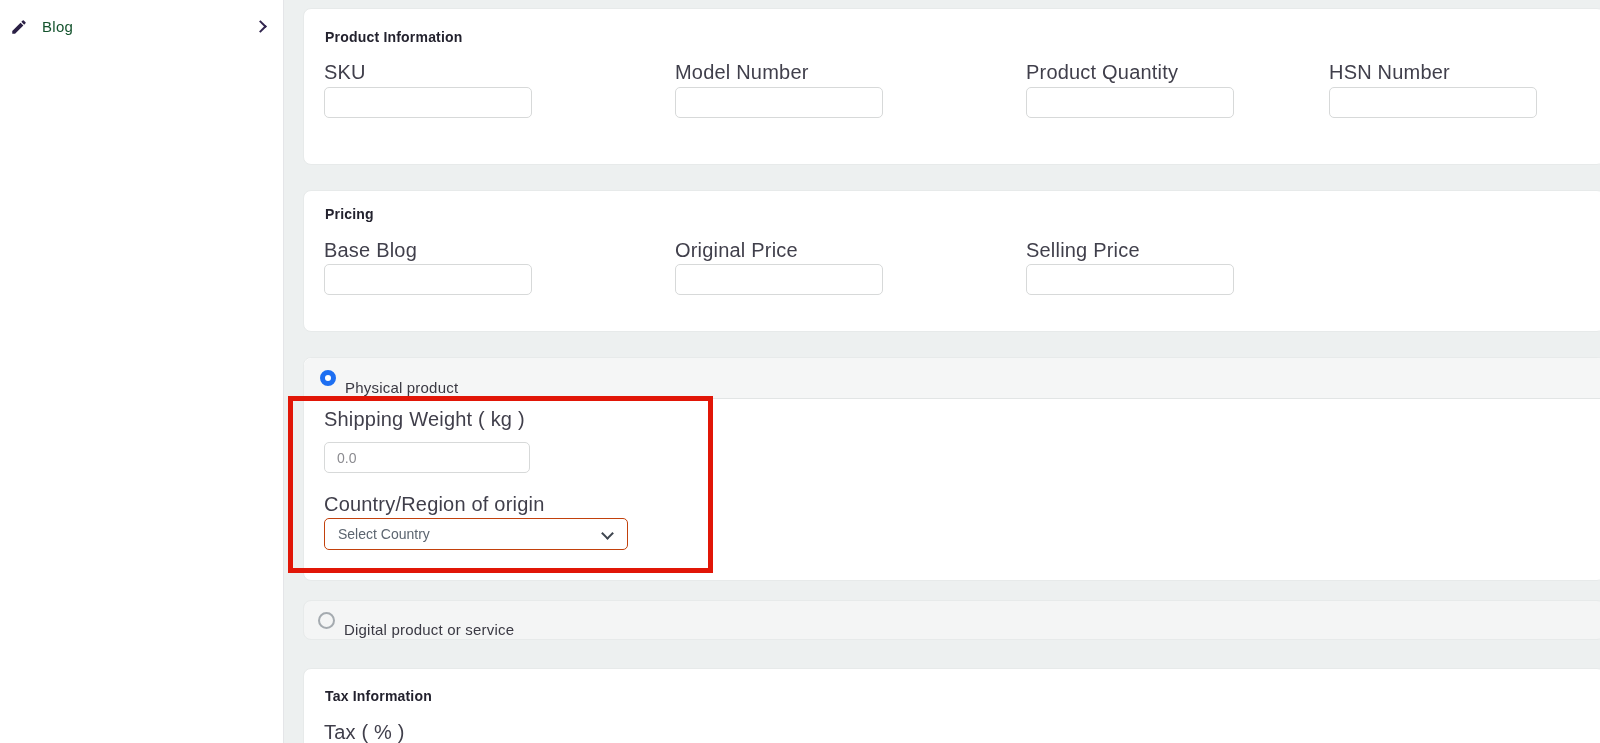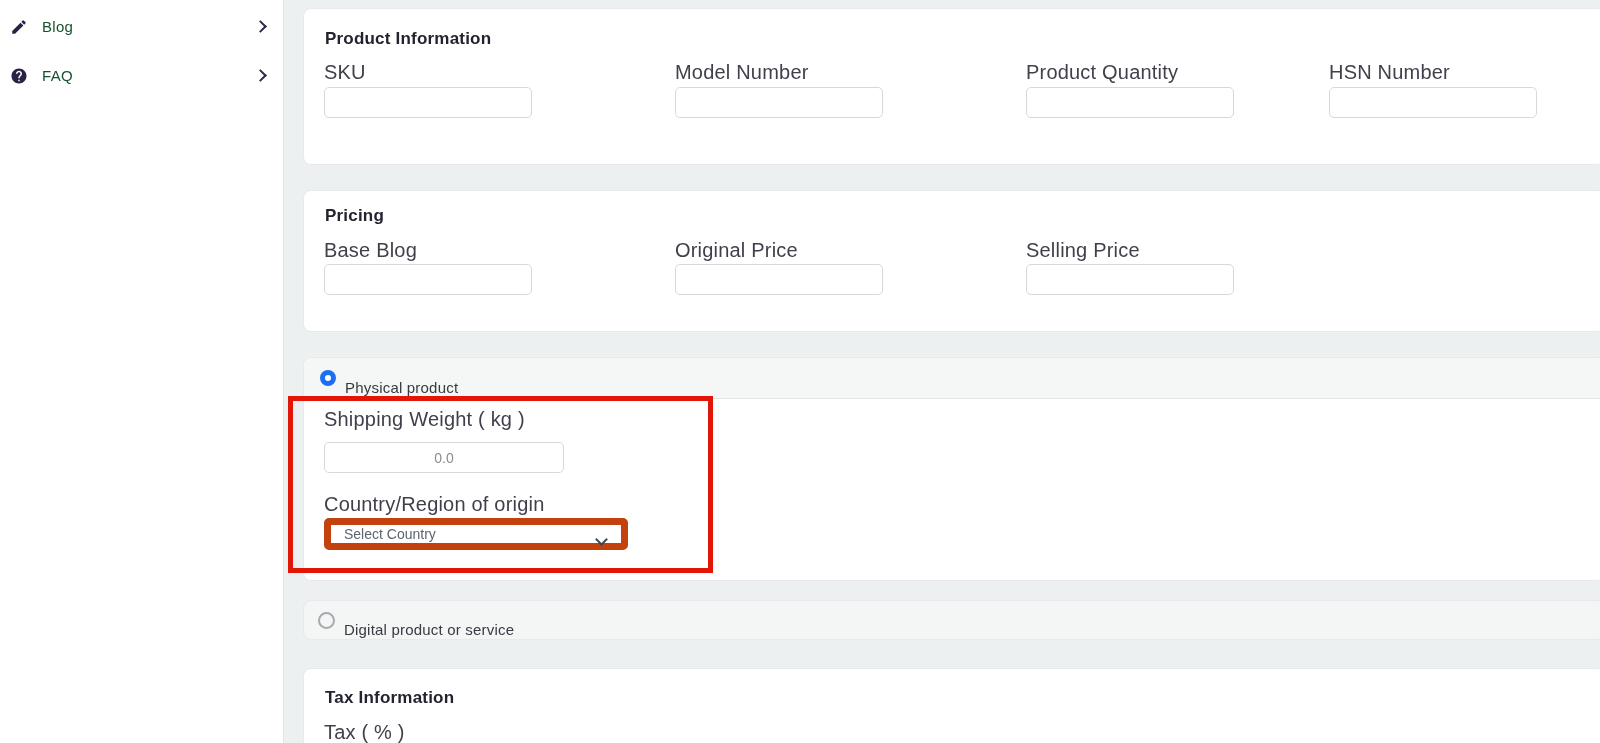--- a/index.html
+++ b/index.html
@@ -25,21 +25,21 @@
     position: absolute; left: 256px; top: 15px; width: 9px; height: 9px;
     border-top: 2px solid #31254e; border-right: 2px solid #31254e;
     transform: rotate(45deg);
   }
   
   .card {
     position: absolute; left: 303px; right: -5px;
     background: #ffffff; border: 1px solid #e7eaea; border-radius: 8px;
   }
   .card-title {
-    position: absolute; left: 21px; font-size: 17px; font-weight: 700;
+    position: absolute; left: 21px; font-size: 14px; font-weight: 700;
     color: #23222e; letter-spacing: .2px;
   }
   .f-label { position: absolute; font-size: 20px; color: #403f4b; letter-spacing: .2px; }
   .t-input {
     position: absolute; width: 208px; height: 31px;
     border: 1px solid #d7d9d9; border-radius: 5px; background: #fff;
     font-family: "Liberation Sans", sans-serif; font-size: 14px;
     color: #55555c; padding: 0 12px; outline: none;
   }
   .t-input::placeholder { color: #8b8b90; opacity: 1; }
@@ -56,21 +56,21 @@
     width: 16px; height: 16px; border-radius: 50%;
     border: 5px solid #1d6ff2; background: #ffffff; flex: 0 0 16px;
   }
   .radio-off {
     width: 17px; height: 17px; border-radius: 50%;
     border: 2px solid #a5abb0; background: transparent; flex: 0 0 17px;
   }
   .radio-lbl { margin-left: 9px; font-size: 15px; color: #3a3943; letter-spacing: .2px; margin-top: 19px; }
   .select-box {
     position: absolute; left: 20px; top: 160px; width: 304px; height: 32px;
-    border: 7px solid #c2410c; border-radius: 5px; background: #fff;
+    border: 1px solid #c2410c; border-radius: 5px; background: #fff;
     display: flex; align-items: center; padding: 4px 13px;
     font-size: 14px; color: #5c6570; cursor: pointer;
   }
   .chev-down {
     position: absolute; right: 15px; top: 10px; width: 9px; height: 9px;
     border-bottom: 2px solid #3f4650; border-right: 2px solid #3f4650;
     transform: rotate(45deg);
   }
   .row-card {
     position: absolute; left: 303px; right: -5px; height: 40px;
@@ -91,29 +91,20 @@
   <aside class="sidebar">
     <div class="side-item" style="top:7px">
       <span class="icn">
         <svg viewBox="0 0 24 24">
             <path d="M3 17.25V21h3.75L17.81 9.94l-3.75-3.75L3 17.25zM20.71 7.04c.39-.39.39-1.02 0-1.41l-2.34-2.34a1 1 0 0 0-1.41 0l-1.83 1.83 3.75 3.75 1.83-1.83z"></path>
           </svg>
       </span>
       <span class="lbl">Blog</span>
       <span class="chev-right"></span>
     </div>
-    <div class="side-item" style="top:56px">
-      <span class="icn">
-        <svg viewBox="0 0 24 24">
-            <path d="M12 2C6.48 2 2 6.48 2 12s4.48 10 10 10 10-4.48 10-10S17.52 2 12 2zm1 17h-2v-2h2v2zm2.07-7.75-.9.92C13.45 12.9 13 13.5 13 15h-2v-.5c0-1.1.45-2.1 1.17-2.83l1.24-1.26c.37-.36.59-.86.59-1.41 0-1.1-.9-2-2-2s-2 .9-2 2H8c0-2.21 1.79-4 4-4s4 1.79 4 4c0 .88-.36 1.68-.93 2.25z"></path>
-          </svg>
-      </span>
-      <span class="lbl">FAQ</span>
-      <span class="chev-right"></span>
-    </div>
   </aside>
 
   <section class="card" style="top:8px;height:157px">
     <h2 class="card-title" style="top:20px">Product Information</h2>
     <span class="f-label c1" style="top:52px">SKU</span>
     <input class="t-input c1" style="top: 78px;" type="text">
     <span class="f-label c2" style="top:52px">Model Number</span>
     <input class="t-input c2" style="top: 78px;" type="text">
     <span class="f-label c3" style="top:52px">Product Quantity</span>
     <input class="t-input c3" style="top: 78px;" type="text">
@@ -130,21 +121,21 @@
     <span class="f-label c3" style="top:48px">Selling Price</span>
     <input class="t-input c3" style="top: 73px;" type="text">
   </section>
 
   <section class="card" style="top:357px;height:224px">
     <div class="type-head">
       <span class="radio-on"></span>
       <span class="radio-lbl">Physical product</span>
     </div>
     <span class="f-label c1" style="top:50px">Shipping Weight ( kg )</span>
-    <input class="t-input c1" style="top: 84px; width: 240px; text-align: center;" type="text" placeholder="0.0">
+    <input class="t-input c1" style="top: 84px; width: 206px;" type="text" placeholder="0.0">
     <span class="f-label c1" style="top:135px">Country/Region of origin</span>
     <div class="select-box">
       <span>Select Country</span>
       <span class="chev-down"></span>
     </div>
   </section>
 
   <div class="annotation-red"></div>
 
   <section class="row-card" style="top:600px">

